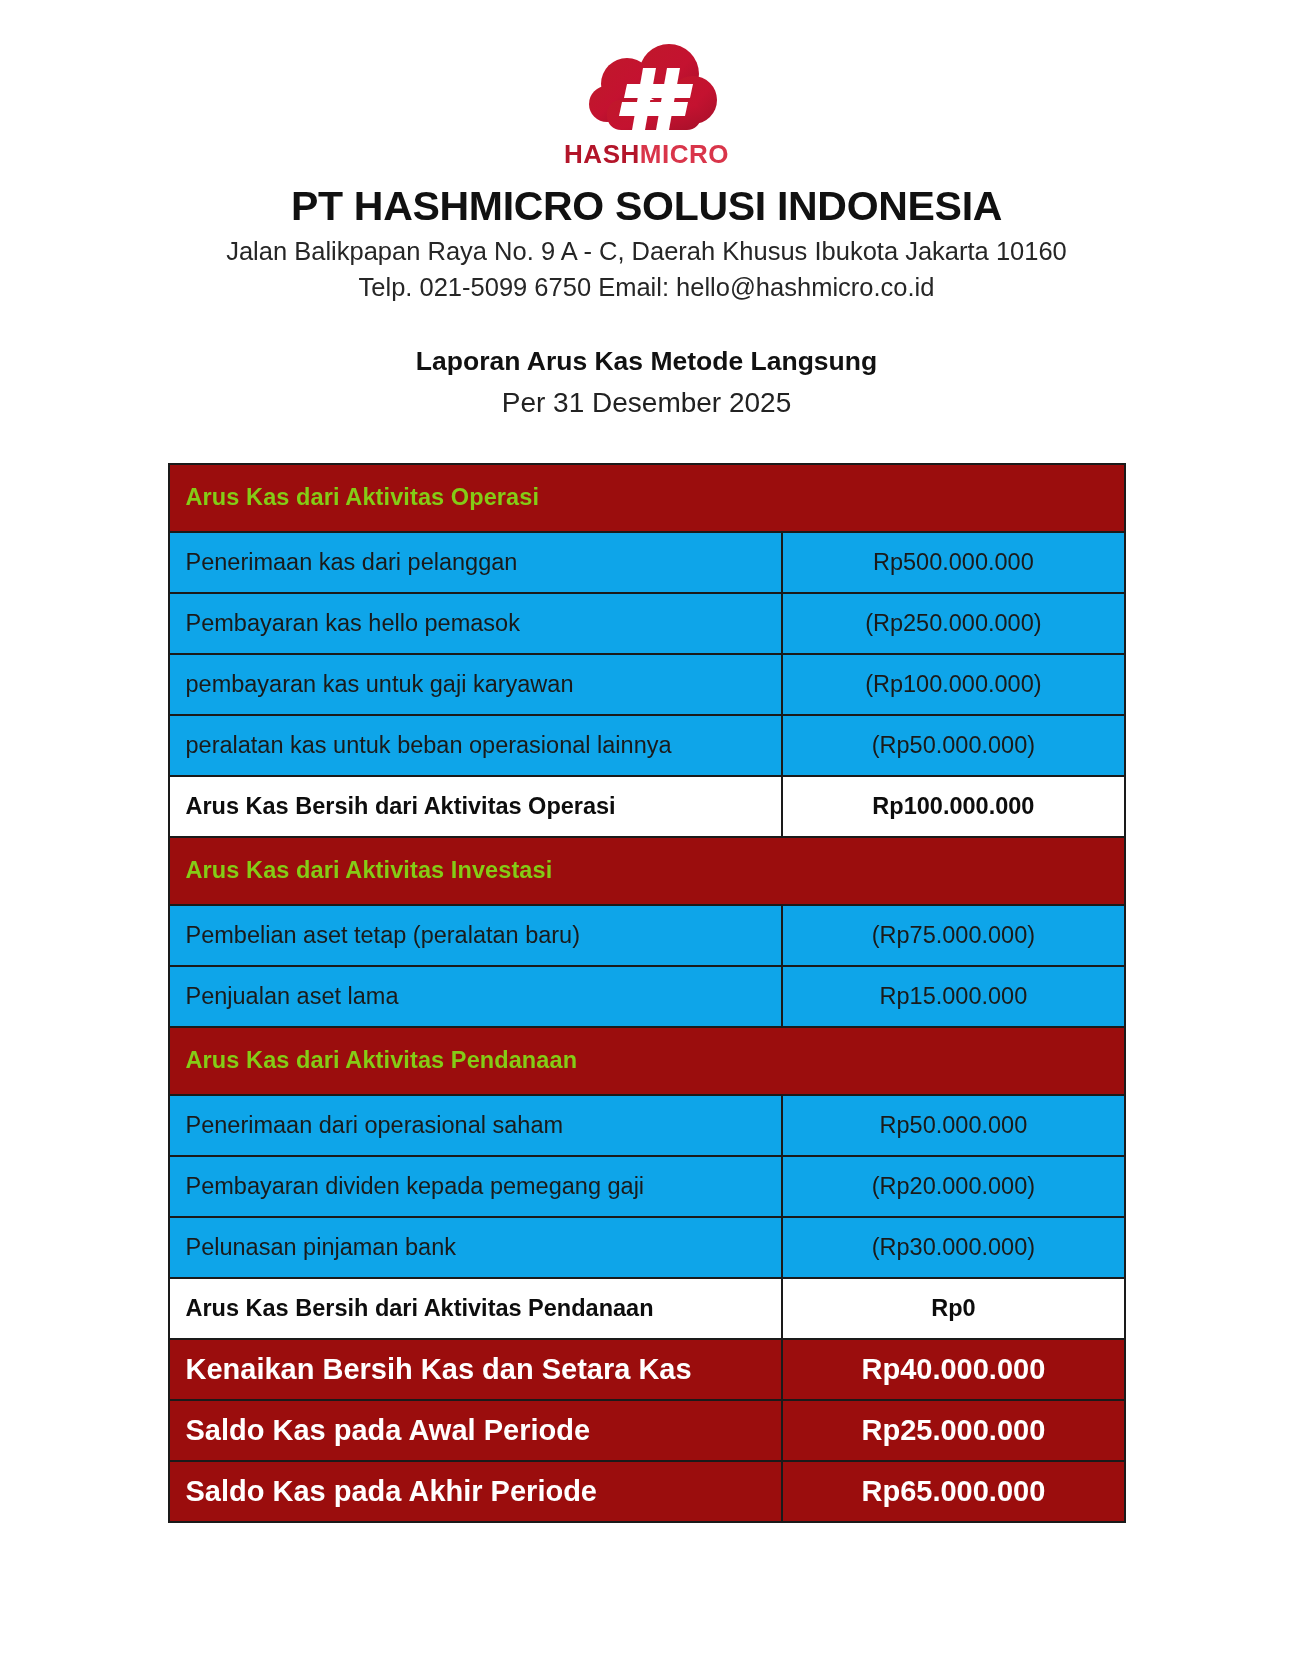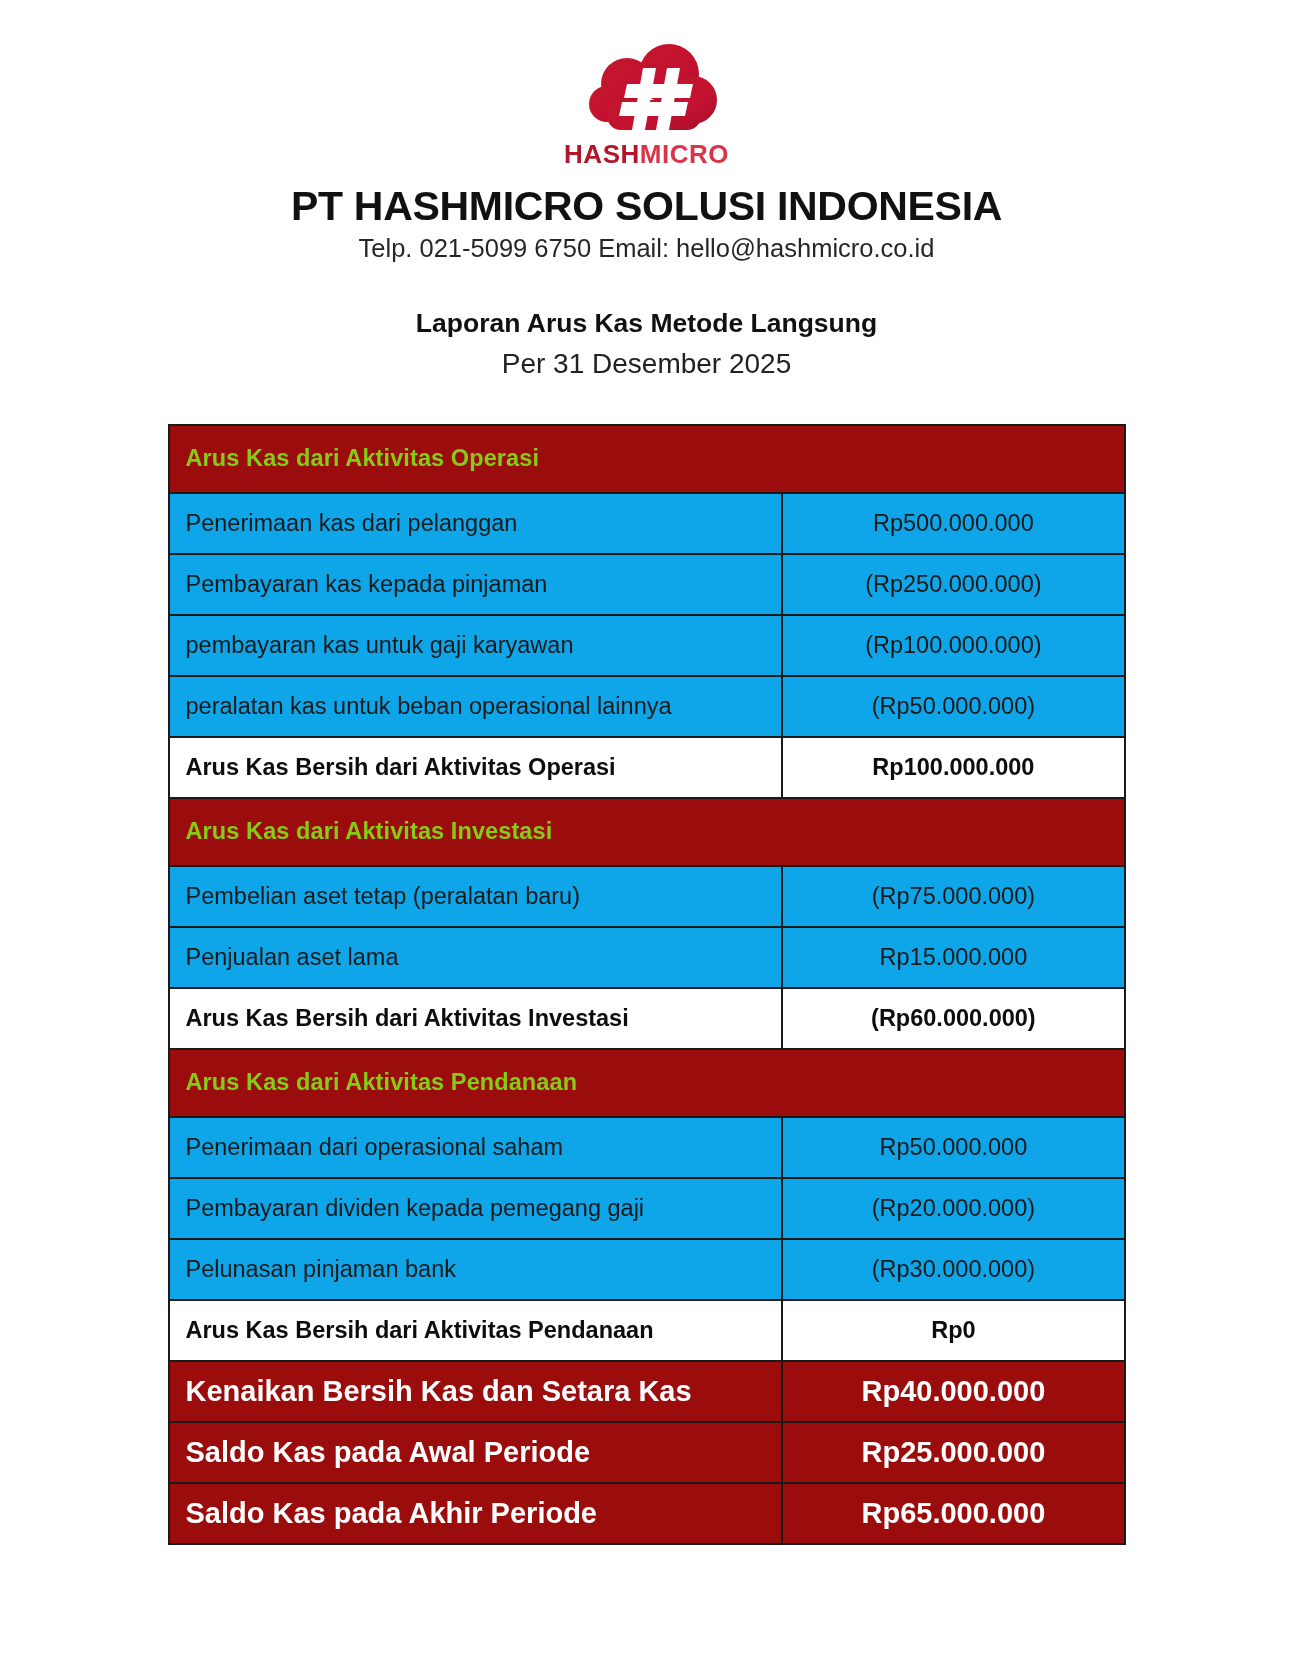--- a/index.html
+++ b/index.html
@@ -172,20 +172,21 @@
             <polygon points="110,24 123,24 112,86 99,86"></polygon>
             <polygon points="70,40 136,40 133,54 67,54"></polygon>
             <polygon points="65,58 131,58 128,72 62,72"></polygon>
           </g>
         </g>
       </svg>
       <div class="logo-wordmark"><span class="wm-hash">HASH</span><span class="wm-micro">MICRO</span></div>
     </div>
 
     <div class="company-name">PT HASHMICRO SOLUSI INDONESIA</div>
+    <div class="company-line">Jalan Balikpapan Raya No. 9 A - C, Daerah Khusus Ibukota Jakarta 10160</div>
     <div class="company-line second">Telp. 021-5099 6750 Email: hello@hashmicro.co.id</div>
 
     <div class="report-title">Laporan Arus Kas Metode Langsung</div>
     <div class="report-period">Per 31 Desember 2025</div>
   </div>
 
   <div class="table-wrap">
     <table class="cashflow">
       <colgroup>
         <col class="c-label">
@@ -193,21 +194,21 @@
       </colgroup>
       <tbody id="cashflow-body">
           <tr class="section-row">
             <td colspan="2" class="cell-label">Arus Kas dari Aktivitas Operasi</td>
           </tr>
           <tr class="item-row">
             <td class="cell-label">Penerimaan kas dari pelanggan</td>
             <td class="cell-value">Rp500.000.000</td>
           </tr>
           <tr class="item-row">
-            <td class="cell-label">Pembayaran kas kepada pinjaman</td>
+            <td class="cell-label">Pembayaran kas hello pemasok</td>
             <td class="cell-value">(Rp250.000.000)</td>
           </tr>
           <tr class="item-row">
             <td class="cell-label">pembayaran kas untuk gaji karyawan</td>
             <td class="cell-value">(Rp100.000.000)</td>
           </tr>
           <tr class="item-row">
             <td class="cell-label">peralatan kas untuk beban operasional lainnya</td>
             <td class="cell-value">(Rp50.000.000)</td>
           </tr>
@@ -219,24 +220,20 @@
             <td colspan="2" class="cell-label">Arus Kas dari Aktivitas Investasi</td>
           </tr>
           <tr class="item-row">
             <td class="cell-label">Pembelian aset tetap (peralatan baru)</td>
             <td class="cell-value">(Rp75.000.000)</td>
           </tr>
           <tr class="item-row">
             <td class="cell-label">Penjualan aset lama</td>
             <td class="cell-value">Rp15.000.000</td>
           </tr>
-          <tr class="subtotal-row">
-            <td class="cell-label">Arus Kas Bersih dari Aktivitas Investasi</td>
-            <td class="cell-value">(Rp60.000.000)</td>
-          </tr>
           <tr class="section-row">
             <td colspan="2" class="cell-label">Arus Kas dari Aktivitas Pendanaan</td>
           </tr>
           <tr class="item-row">
             <td class="cell-label">Penerimaan dari operasional saham</td>
             <td class="cell-value">Rp50.000.000</td>
           </tr>
           <tr class="item-row">
             <td class="cell-label">Pembayaran dividen kepada pemegang gaji</td>
             <td class="cell-value">(Rp20.000.000)</td>

